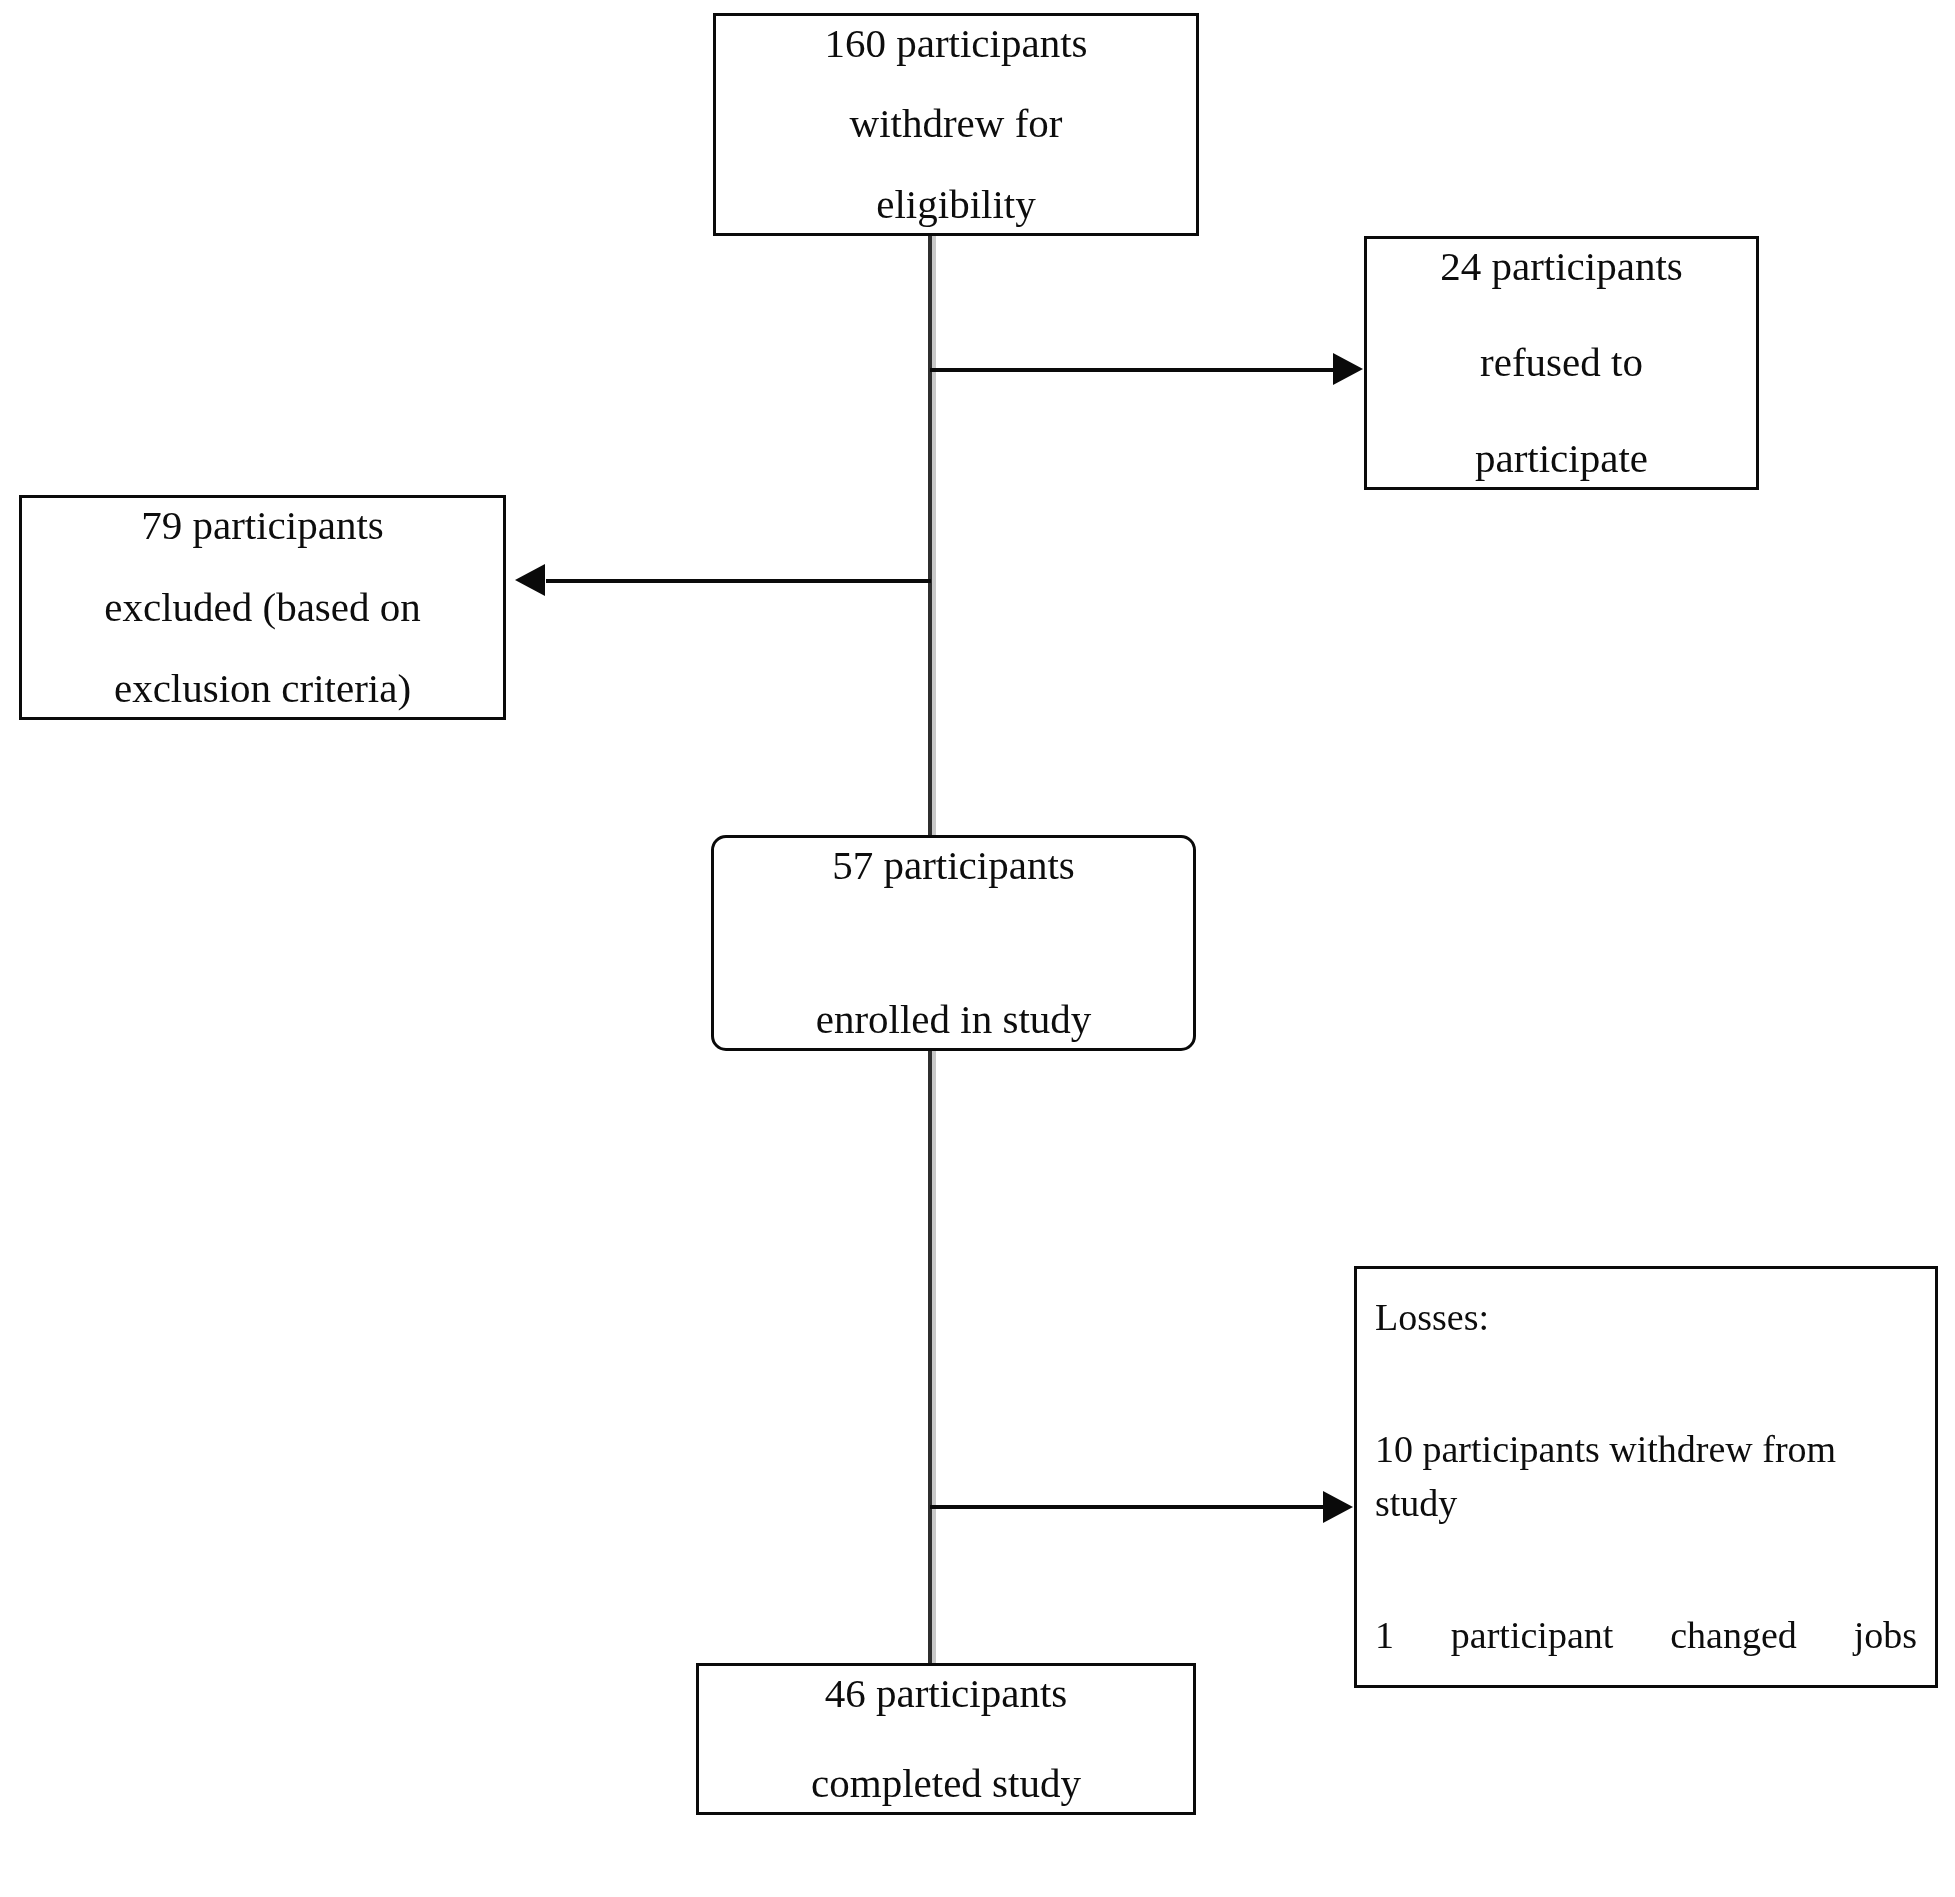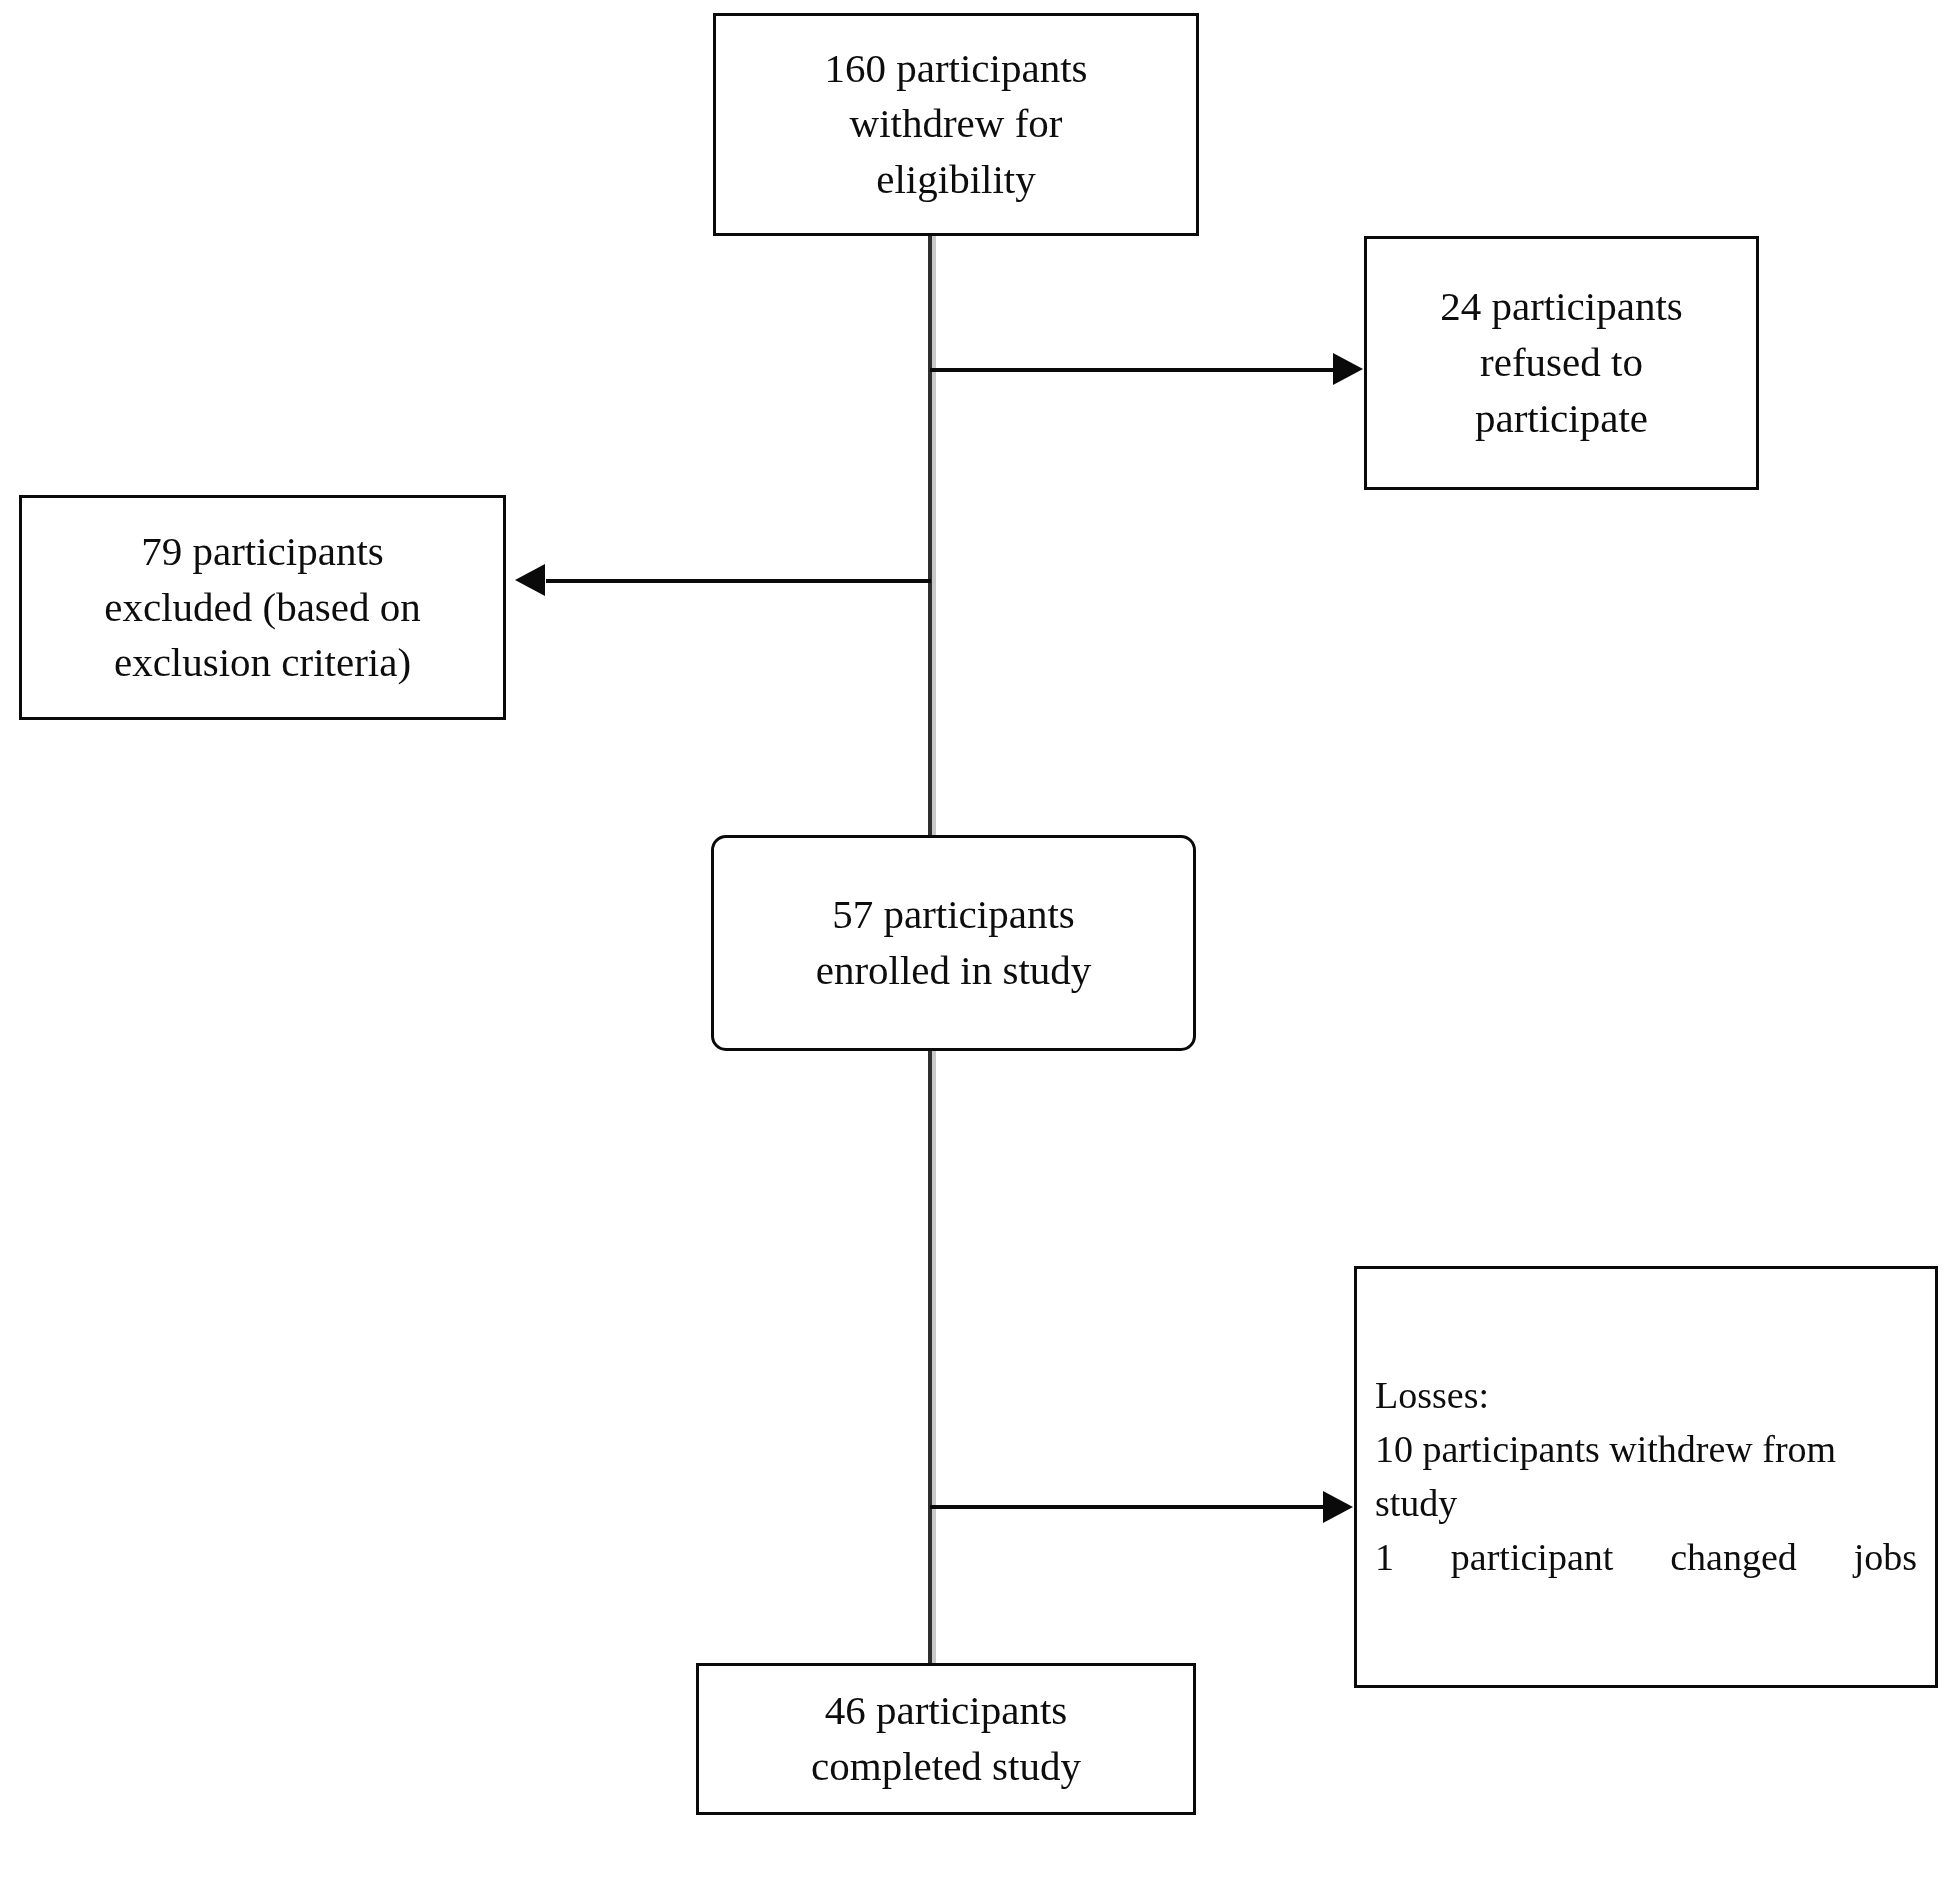--- a/index.html
+++ b/index.html
@@ -15,21 +15,21 @@
     font-family: "Liberation Serif", "DejaVu Serif", serif;
     overflow: hidden;
   }
   .node {
     position: absolute;
     box-sizing: border-box;
     background: #ffffff;
     border: 3.8px solid #0a0a0a;
     display: flex;
     flex-direction: column;
-    justify-content: center;
+    justify-content: space-between;
     z-index: 3;
   }
   .node .line {
     display: block;
     color: #0d0d0d;
     font-size: 41px;
     line-height: 1.36;
     white-space: pre;
   }
   .node.center .line { text-align: center; }
@@ -42,21 +42,21 @@
 
   
   #node-assessed { left: 713px; top: 12.7px; width: 486px; height: 223px; }
   
   #node-refused  { left: 1364px; top: 236px; width: 395px; height: 254px; }
   
   #node-excluded { left: 19px; top: 495px; width: 487px; height: 225px; }
   
   #node-enrolled { left: 711px; top: 835px; width: 485px; height: 216px; border-radius: 15px; }
   
-  #node-losses   { left: 1354px; top: 1266px; width: 584px; height: 422px; padding: 21.6px 18px; justify-content: center; }
+  #node-losses   { left: 1354px; top: 1266px; width: 584px; height: 422px; padding: 21.6px 18px; justify-content: space-between; }
   #node-losses .line { font-size: 38px; line-height: 1.42; }
   
   #node-completed{ left: 696px; top: 1663px; width: 500px; height: 152px; }
 
   
   .trunk {
     position: absolute;
     width: 4.4px;
     background: #2f2f2f;
     z-index: 1;

